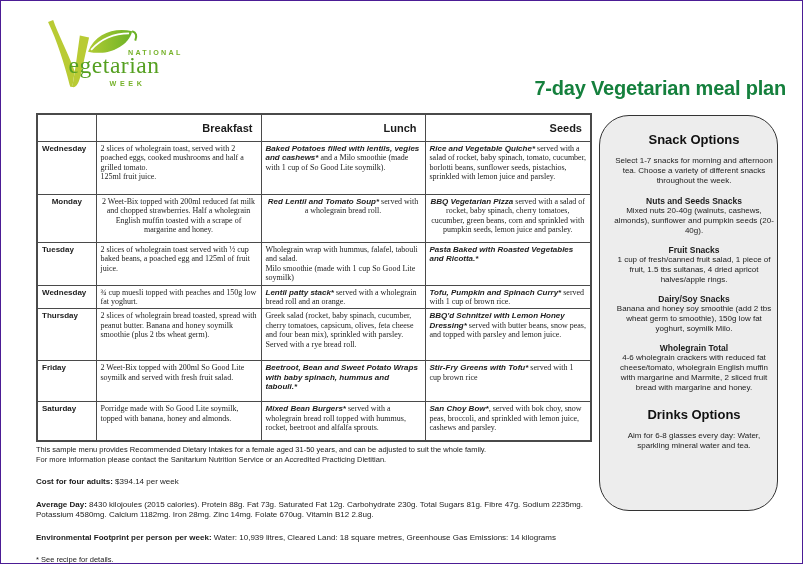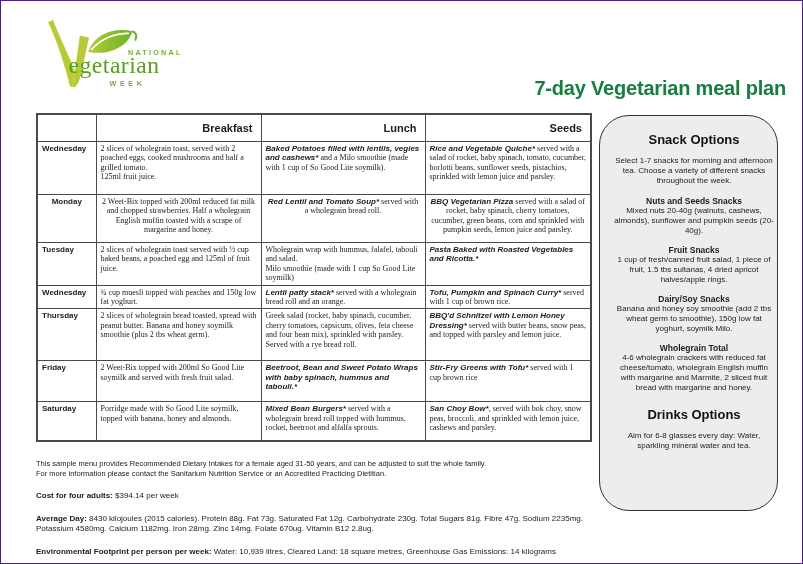--- a/index.html
+++ b/index.html
@@ -26,21 +26,21 @@
     padding:2px 4px 2px 4px;font-size:8px;line-height:9.4px;
   }
   table.meal thead th{font-size:11px;line-height:12px;font-weight:bold;text-align:right;padding:7px 8px;}
   td.day{font-weight:bold;}
   .lead{font-weight:bold;font-style:italic;}
   .rest{white-space:pre-line;font-family:Liberation Serif, serif;}
   tr.r-sun td{height:48px;} tr.r-mon td{height:43px;text-align:center;} tr.r-tue td{height:36px;}
   tr.r-wed td{height:17px;} tr.r-thu td{height:47px;} tr.r-fri td{height:36px;}
   tr.r-sat td{height:34px;}
 
-  .fnotes{margin-top:17px;font-size:7.5px;line-height:9.2px;}
+  .fnotes{margin-top:3px;font-size:7.5px;line-height:9.2px;}
   .fpara{margin-top:13px;font-size:8px;line-height:10px;max-width:554px;}
   .fpara b{font-weight:bold;margin-top:12px;}
   .fpara.env{max-width:760px;width:760px;}
   .recipe{margin-top:12px;font-size:7.5px;}
 
   
   .sidebar{
     position:absolute;left:598px;top:114px;width:179px;height:396px;box-sizing:border-box;
     background:var(--sidebar_bg);border:1px solid #333;border-radius:30px;
     padding:16px 1px 10px 12px;text-align:center;

